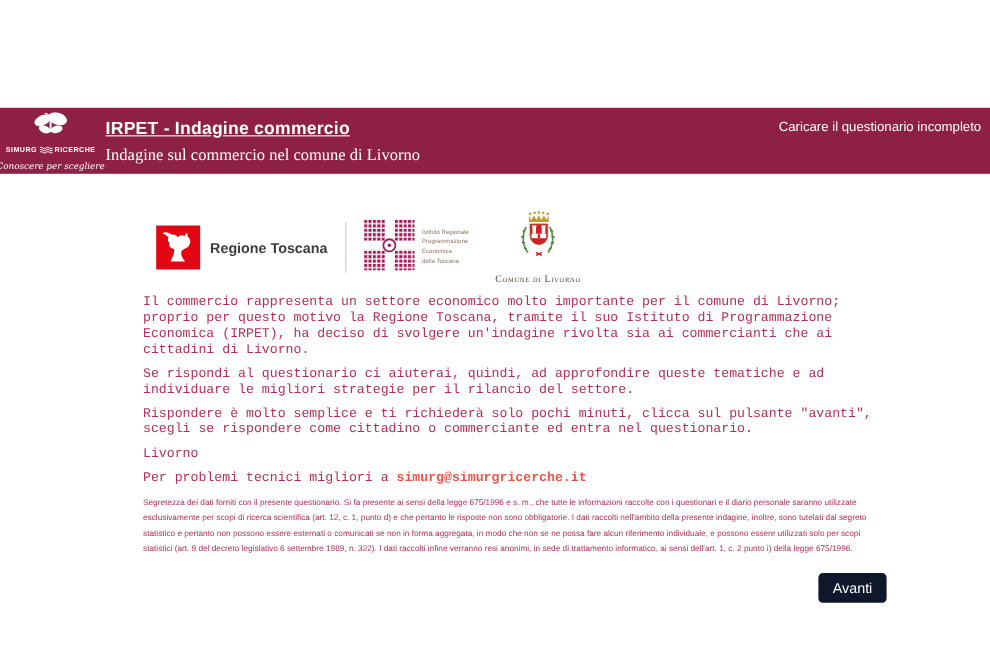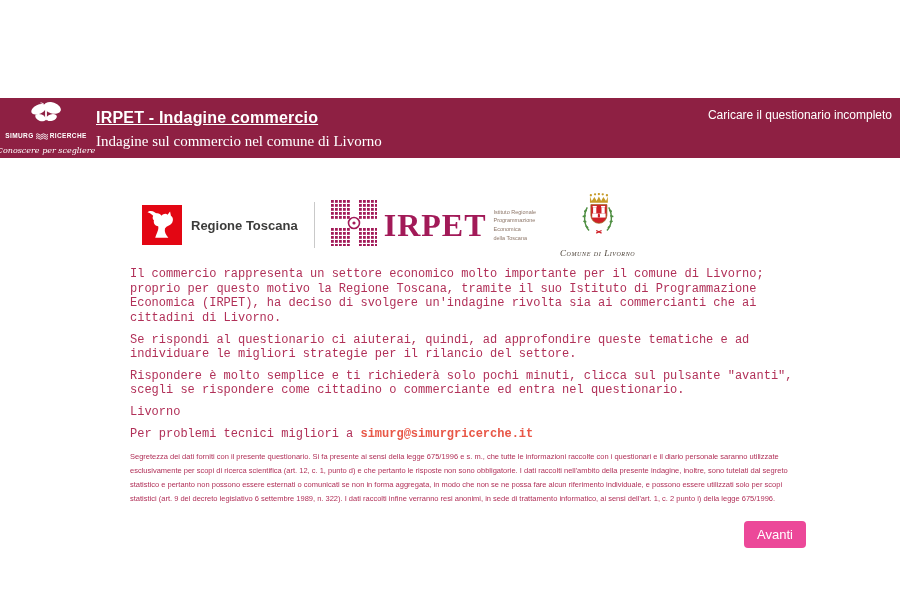--- a/index.html
+++ b/index.html
@@ -36,34 +36,34 @@
   .regione{display:flex;align-items:center;gap:9px;}
   .rt-square{width:40px;height:40px;background:#e30613;display:flex;align-items:center;justify-content:center;flex:0 0 auto;}
   .rt-label{font-size:13px;font-weight:bold;color:#3c3c3b;white-space:nowrap;}
   .logo-divider{width:1px;height:46px;background:#c9c9c9;margin:0 16px;}
   .irpet{display:flex;align-items:center;gap:7px;}
   .irpet-acronym{
     font-family:"Liberation Serif",serif;font-size:32px;font-weight:bold;
     color:#a21a58;line-height:1;letter-spacing:1px;
   }
   .irpet-sub{font-size:5.5px;color:#8d7668;line-height:1.55;}
-  .comune{margin-left:24px;display:flex;flex-direction:column;align-items:center;font-style:italic;}
+  .comune{margin-left:24px;display:flex;flex-direction:column;align-items:center;}
   .comune-label{
     font-family:"Liberation Serif",serif;font-variant:small-caps;
     font-size:9px;color:#4d4339;letter-spacing:.6px;margin-top:1px;white-space:nowrap;
   }
   
   .intro{margin-top:10px;color:#b13058;font-size:12px;line-height:1.22;font-family:Liberation Mono, monospace;}
   .intro p{margin:0 0 7px 0;}
   .support{margin:0;}
   .support a{color:#e85747;font-weight:bold;text-decoration:none;cursor:pointer;text-align:right;}
   .privacy{margin-top:9px;font-size:7.5px;line-height:1.85;color:#b13058;}
   .button-row{margin-top:15px;display:flex;justify-content:flex-end;}
   .avanti{
-    background:#ec4899;color:#fff;font-size:13px;font-family:"Liberation Sans",sans-serif;
+    background:#0f172a;color:#fff;font-size:13px;font-family:"Liberation Sans",sans-serif;
     padding:6px 13px;border-radius:4px;border:none;cursor:pointer;
   }
 </style>
 </head>
 <body>
 
 <div class="header">
   <div class="brand">
     <span>
       <svg width="40" height="22" viewBox="0 0 40 24">
@@ -128,21 +128,20 @@
             </pattern>
           </defs>
           <rect x="0" y="0" width="19" height="19" fill="url(#irpchk)"></rect>
           <rect x="27" y="0" width="19" height="19" fill="url(#irpchk)"></rect>
           <rect x="0" y="27" width="19" height="19" fill="url(#irpchk)"></rect>
           <rect x="27" y="27" width="19" height="19" fill="url(#irpchk)"></rect>
           <circle cx="23" cy="23" r="5.5" fill="none" stroke="#a21a58" stroke-width="1.6"></circle>
           <circle cx="23" cy="23" r="1.6" fill="#a21a58"></circle>
         </svg>
       </span>
-      <span class="irpet-acronym">IRPET</span>
       <span class="irpet-sub">
         <div>Istituto Regionale</div>
         <div>Programmazione</div>
         <div>Economica</div>
         <div>della Toscana</div>
       </span>
     </div>
 
     <div class="comune">
       <span>

